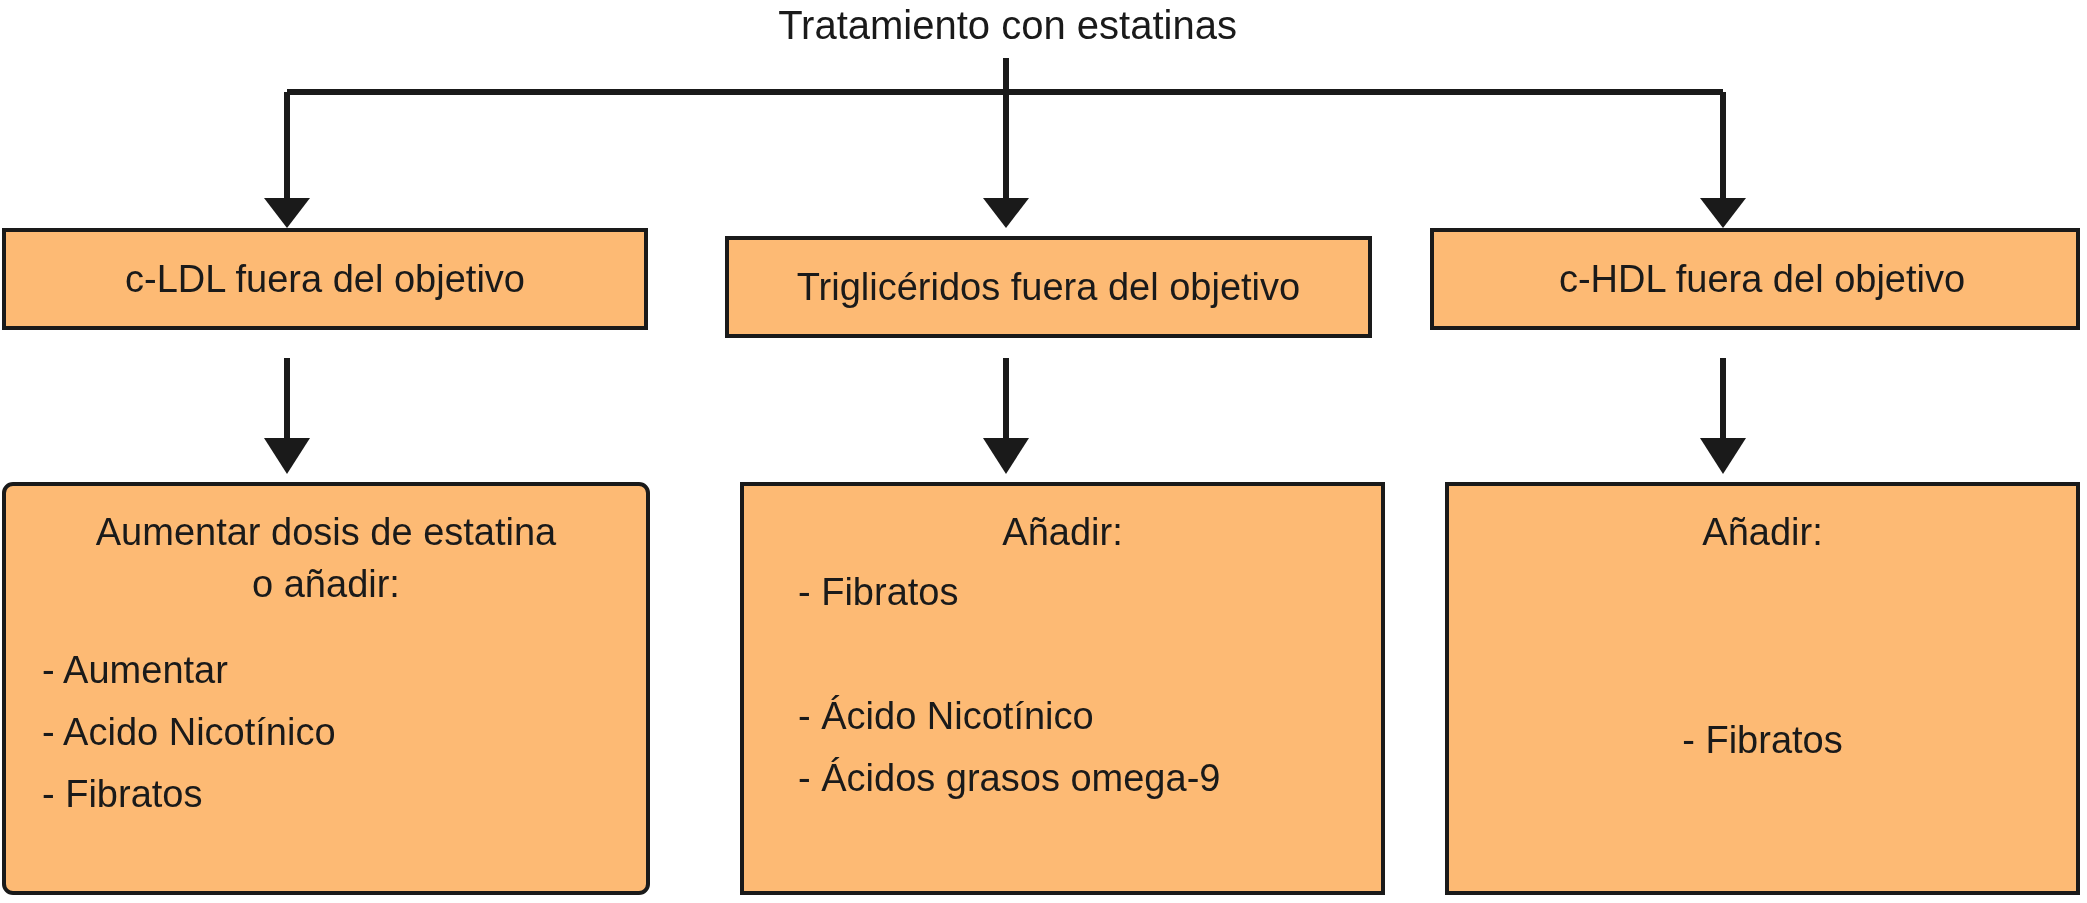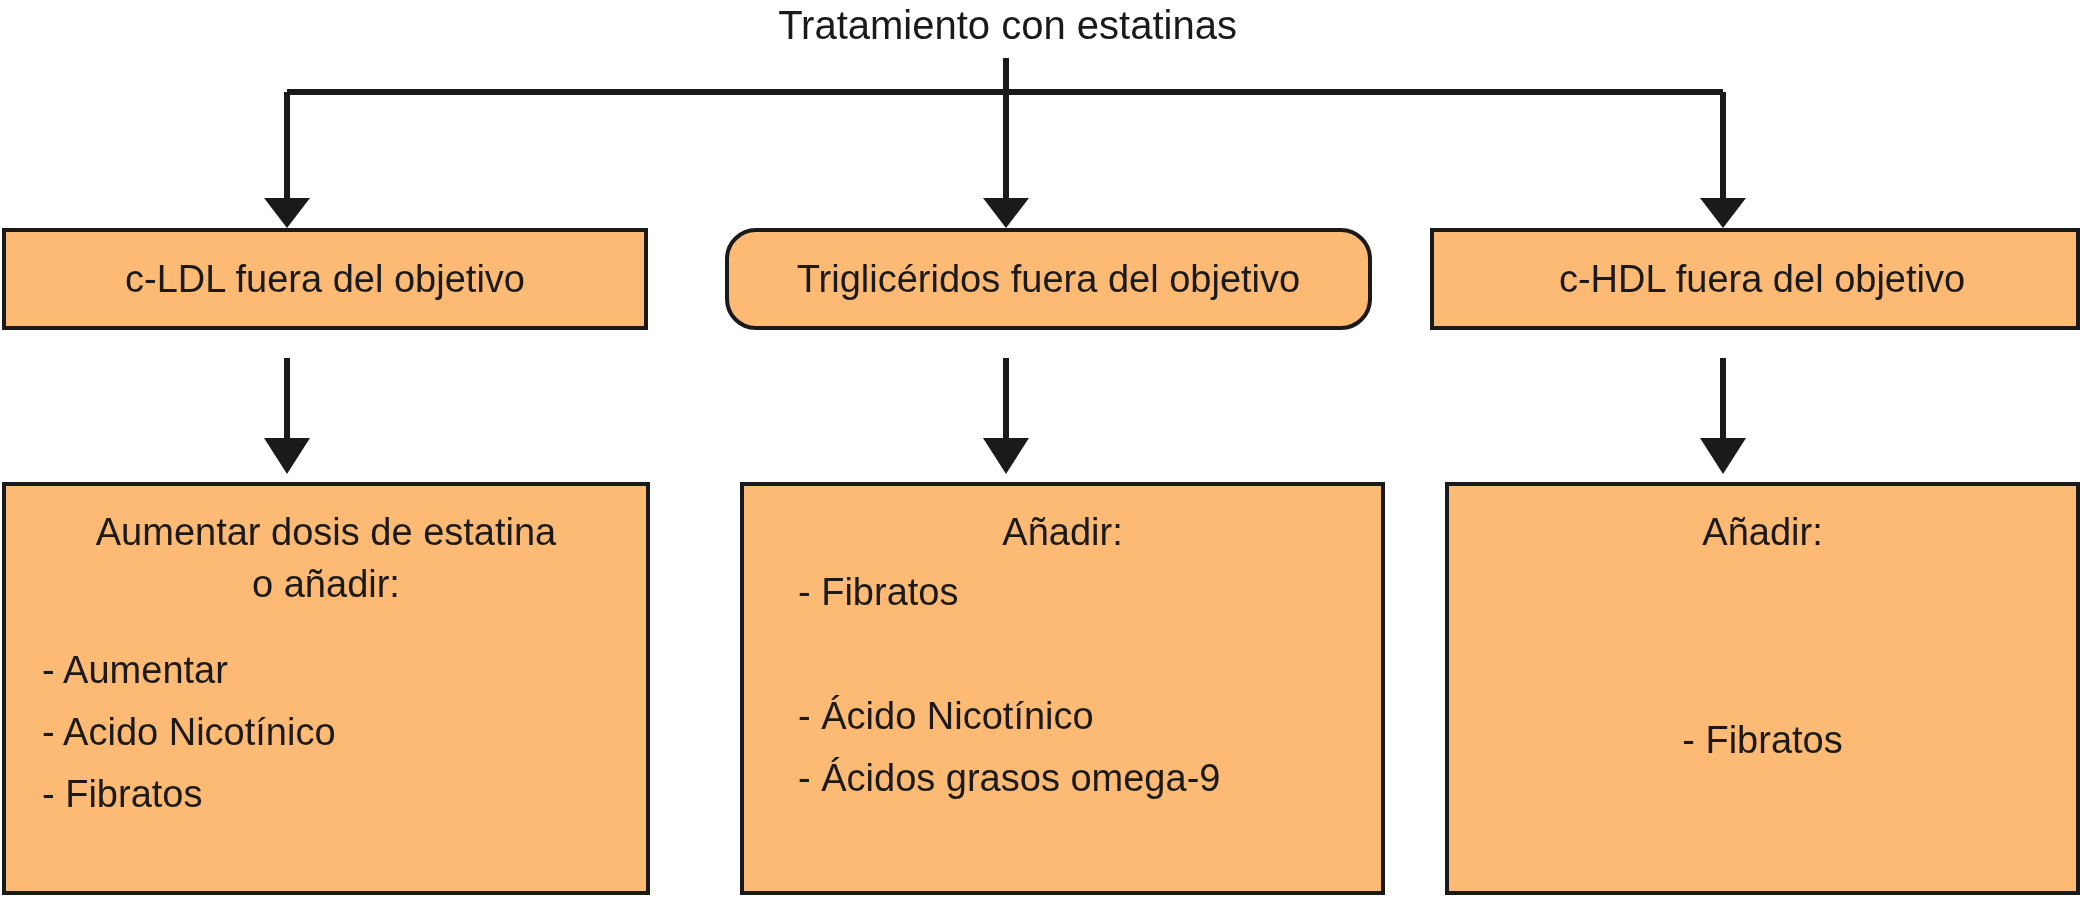--- a/index.html
+++ b/index.html
@@ -60,24 +60,24 @@
   }
   .row1 .node-label {
     white-space: nowrap;
     text-align: center;
   }
   .row2 {
     height: 413px;
     padding: 0;
   }
   .r1c1 { left: 2px;    top: 228px; width: 646px; }
-  .r1c2 { left: 725px;  top: 228px; width: 647px; border-radius: 31px; }
+  .r1c2 { left: 725px;  top: 236px; width: 647px; }
   .r1c3 { left: 1430px; top: 228px; width: 650px; padding-left: 20px; }
 
-  .r2c1 { left: 2px;    top: 482px; width: 648px; }
+  .r2c1 { left: 2px;    top: 482px; width: 648px; border-radius: 11px; }
   .r2c2 { left: 740px;  top: 482px; width: 645px; }
   .r2c3 { left: 1445px; top: 482px; width: 635px; }
 
   
   .body-inner { position: relative; width: 100%; height: 100%; }
   .tline {
     position: absolute;
     white-space: nowrap;
     font-size: 38px;
     line-height: 44px;

